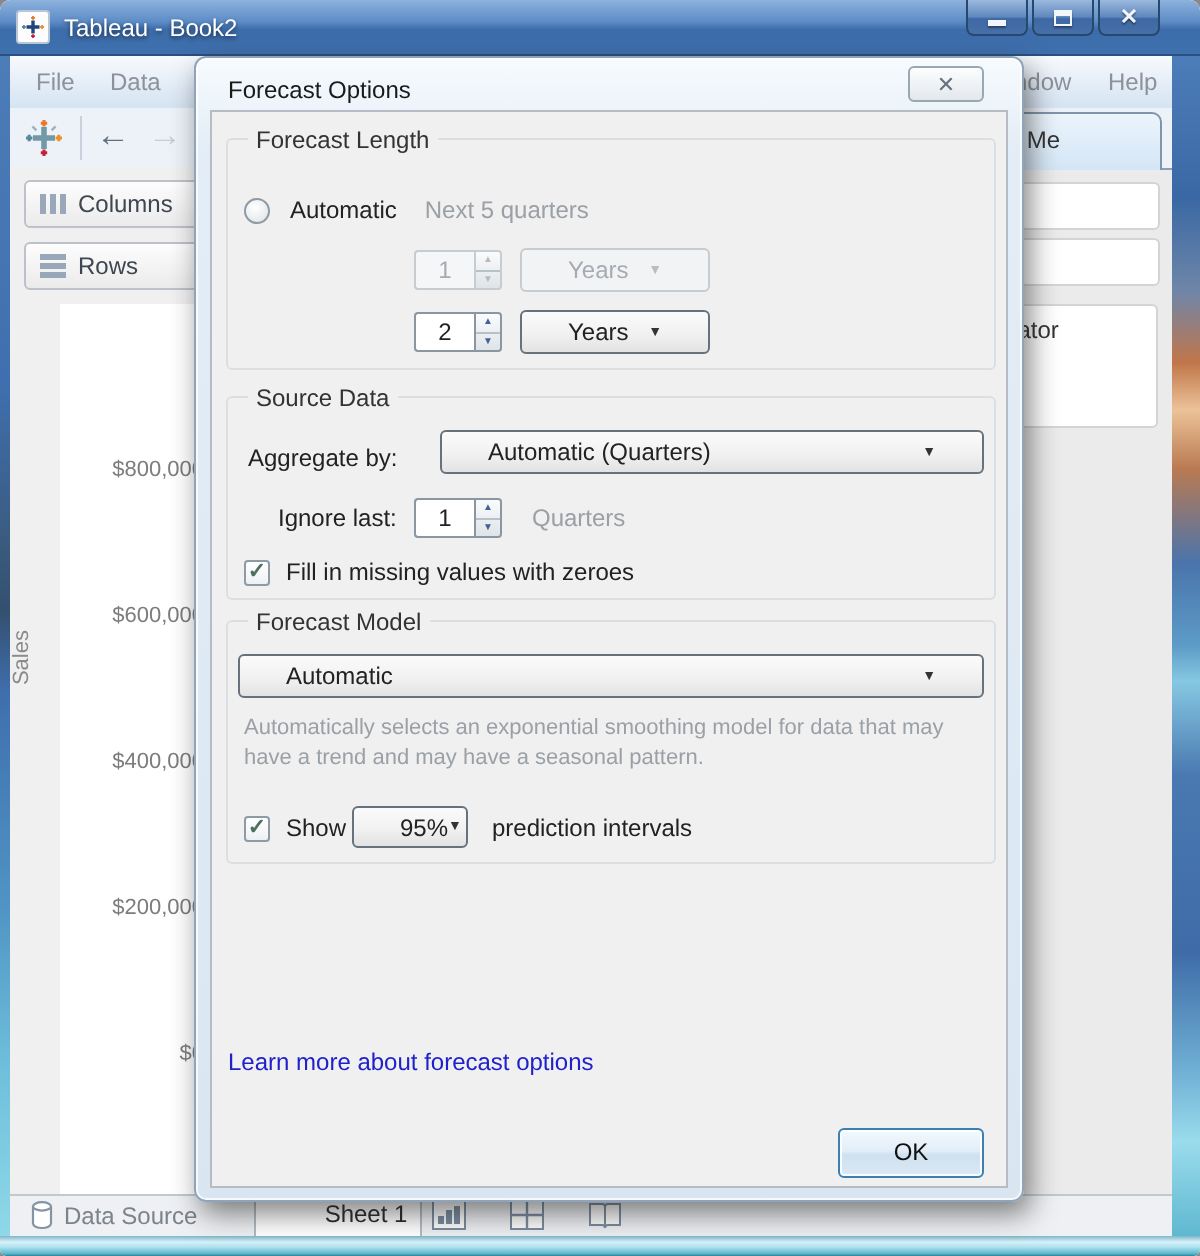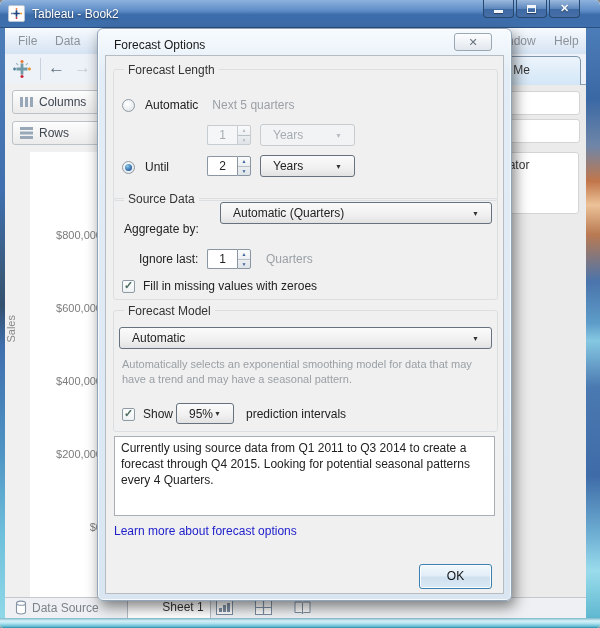--- a/index.html
+++ b/index.html
@@ -76,21 +76,21 @@
     border:1px solid #8fa4b8; border-radius:6px;
     box-shadow:3px 6px 14px rgba(30,30,30,.55), inset 0 0 0 1px rgba(255,255,255,.75); }
   .dlg-title { left:16px; top:9px; color:#1a1a1a; }
   .dlg-close { left:356px; top:4px; width:38px; height:18px;
     background:linear-gradient(180deg,#fcfdfe,#e3e8ee); border:1px solid #9aa8b4; border-radius:3px;
     display:flex; align-items:center; justify-content:center; color:#68727e; font-size:11px; }
   .dlg-body { left:7px; top:26px; width:399px; height:539px; background:#f0f0f0; border:1px solid #b6bcc2; }
 
   .group { position:absolute; border:1px solid #dcdfe2; border-radius:3px; }
   .group-label { position:absolute; top:-7px; left:10px; background:#f0f0f0; padding:0 4px; color:#333; }
-  .g1 { left:7px; top:13px;  width:385px; height:132px; }
+  .g1 { left:7px; top:13px;  width:385px; height:116px; }
   .g2 { left:7px; top:142px; width:385px; height:102px; }
   .g3 { left:7px; top:254px; width:385px; height:122px; }
   .row { position:absolute; height:22px; display:flex; align-items:center; }
 
   .radio { width:13px; height:13px; border-radius:50%; border:1px solid #8e9aa4;
     background:radial-gradient(circle at 40% 35%,#fff,#dde2e6); display:inline-block; position:relative; }
   .radio .dot { display:none; }
   .radio.selected .dot { display:block; position:absolute; left:2px; top:2px; width:7px; height:7px;
     border-radius:50%; background:radial-gradient(circle at 35% 30%,#8ecae6,#2b66a8 70%); }
 
@@ -104,21 +104,21 @@
   .spin-btns { width:14px; height:20px; border:1px solid #8a96a2; border-radius:0 2px 2px 0;
     background:linear-gradient(180deg,#fafbfc,#dfe4e8); display:flex; flex-direction:column; }
   .spin-btns span { flex:1; display:flex; align-items:center; justify-content:center; font-size:5px; color:#3f639a; }
   .spin-btns span:first-child { border-bottom:1px solid #b8c0c8; }
   .spinner.disabled .spin-box { border-color:#c6cccf; color:#a6acb2; background:#f5f6f7; }
   .spinner.disabled .spin-btns { border-color:#c6cccf; }
   .spinner.disabled .spin-btns span { color:#b4bcc4; }
 
   .combo { position:absolute; height:22px; border:1px solid #66727e; border-radius:3px;
     background:linear-gradient(180deg,#fbfbfb 0%,#f0f0f0 60%,#e2e2e2 100%);
-    display:flex; align-items:center; justify-content:space-between; padding:0 12px; }
+    display:flex; align-items:center; justify-content:space-between; padding:0 23px; }
   .combo-arrow { font-size:7px; color:#333; }
   .combo.disabled { border-color:#c6cccf; background:#f2f3f4; color:#a6acb2; }
   .combo.disabled .combo-arrow { color:#b8bec4; }
 
   .hint { color:#9aa0a6; }
   .desc { position:absolute; color:#9aa0a6; font-size:11px; line-height:15px; }
   .summary-box { left:8px; top:380px; width:381px; height:80px; background:#fff;
     border:1px solid #a8aeb4; padding:3px 6px; line-height:16px; color:#222; }
   .link { left:8px; top:468px; color:#2121cc; cursor:pointer; }
   .ok-btn { left:313px; top:508px; width:73px; height:25px;
@@ -269,44 +269,38 @@
           <span class="spin-btns">
             <span>▲</span>
             <span>▼</span>
           </span>
         </span>
         <span class="combo disabled" style="left:146px;top:54px;width:95px;">
           <span>Years</span>
           <span class="combo-arrow">▼</span>
         </span>
 
-        <div class="row" style="left:8px;top:86px;width:370px;">
-          <span class="radio selected">
-              <span class="dot"></span>
-            </span>
-          <span style="margin-left:10px;">Until</span>
-        </div>
         <span class="spinner" style="left:93px;top:86px;">
           <span class="spin-box">2</span>
           <span class="spin-btns">
             <span>▲</span>
             <span>▼</span>
           </span>
         </span>
         <span class="combo" style="left:146px;top:85px;width:95px;">
           <span>Years</span>
           <span class="combo-arrow">▼</span>
         </span>
       </div>
 
       <div class="group g2">
         <span class="group-label">Source Data</span>
 
         <span class="abs" style="left:10px;top:23px;">Aggregate by:</span>
-        <span class="combo" style="left:106px;top:3px;width:272px;">
+        <span class="combo" style="left:106px;top:16px;width:272px;">
           <span>Automatic (Quarters)</span>
           <span class="combo-arrow">▼</span>
         </span>
 
         <span class="abs" style="left:25px;top:53px;text-align:center;">Ignore last:</span>
         <span class="spinner" style="left:93px;top:50px;">
           <span class="spin-box">1</span>
           <span class="spin-btns">
             <span>▲</span>
             <span>▼</span>
@@ -338,23 +332,20 @@
           </span>
           <span style="margin-left:8px;">Show</span>
         </div>
         <span class="combo" style="left:62px;top:92px;width:58px;height:21px;">
           <span>95%</span>
           <span class="combo-arrow">▼</span>
         </span>
         <span class="abs" style="left:132px;top:96px;">prediction intervals</span>
       </div>
 
-      <div class="abs summary-box">
-        <span>Currently using source data from Q1 2011 to Q3 2014 to create a forecast through Q4 2015. Looking for potential seasonal patterns every 4 Quarters.</span>
-      </div>
 
       <span class="abs link">Learn more about forecast options</span>
       <div class="abs ok-btn">
         <span>OK</span>
       </div>
 
     </div>
   </div>
 
 </div>

